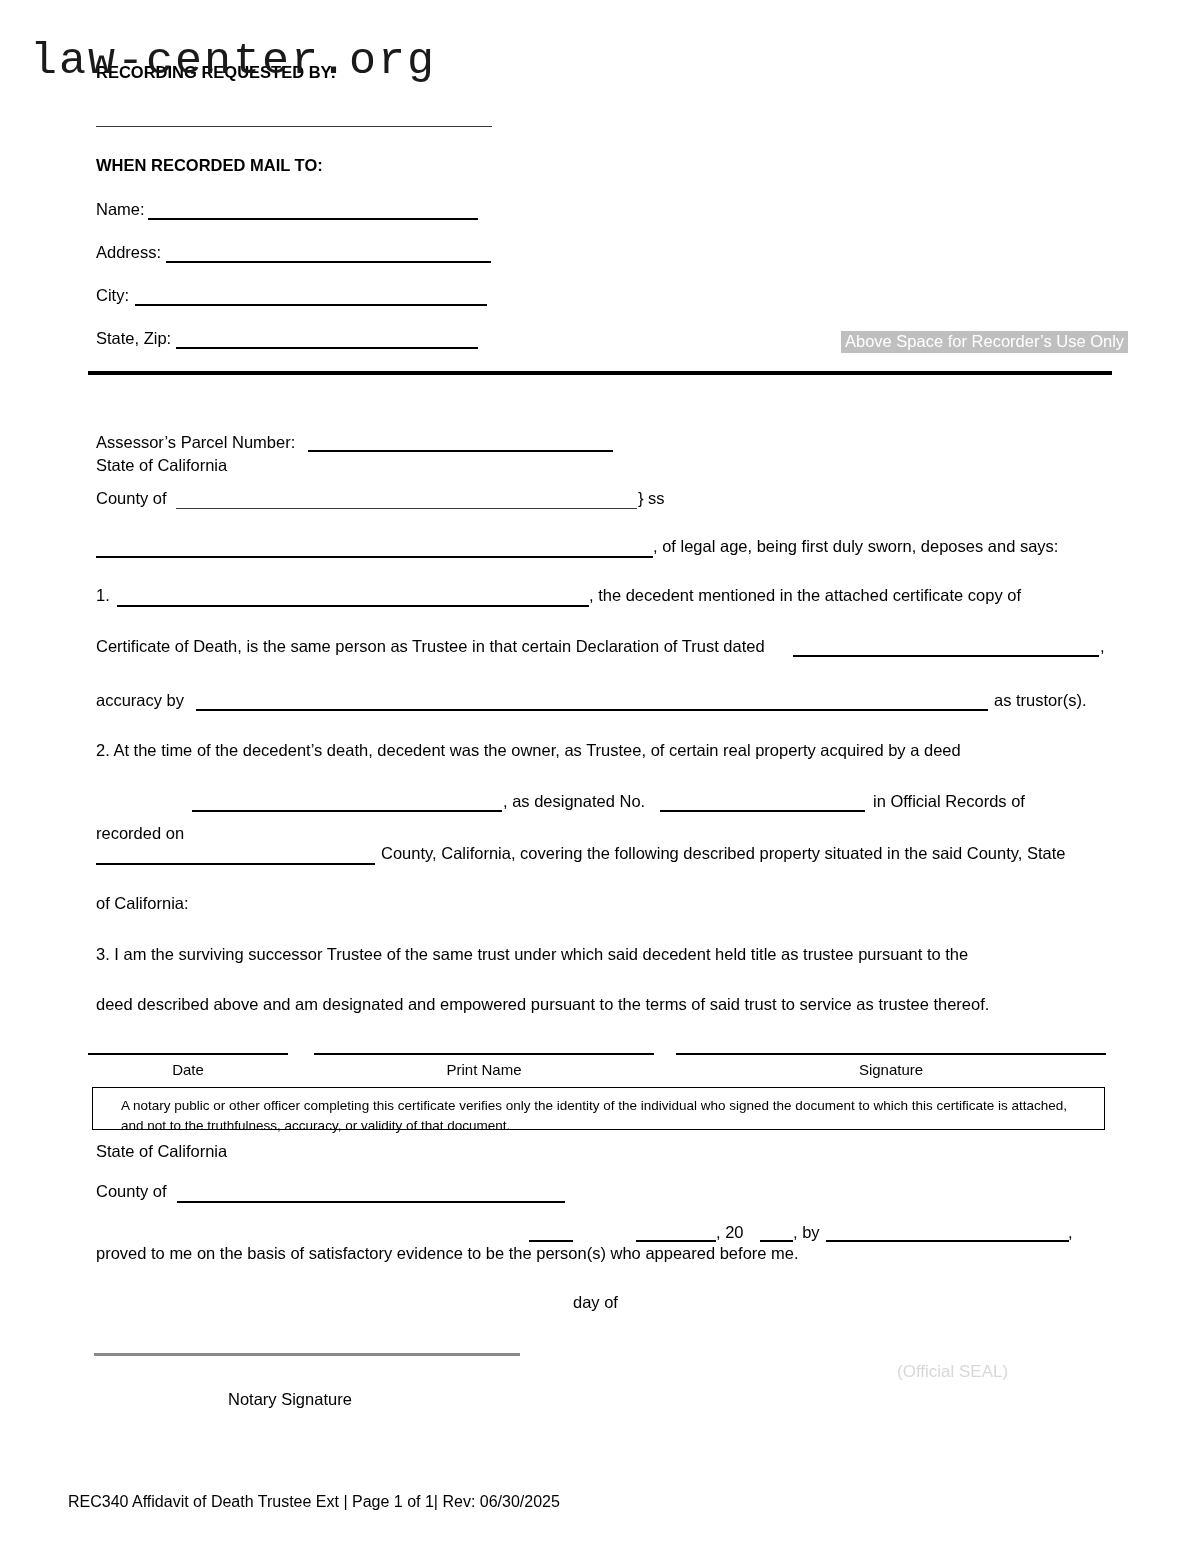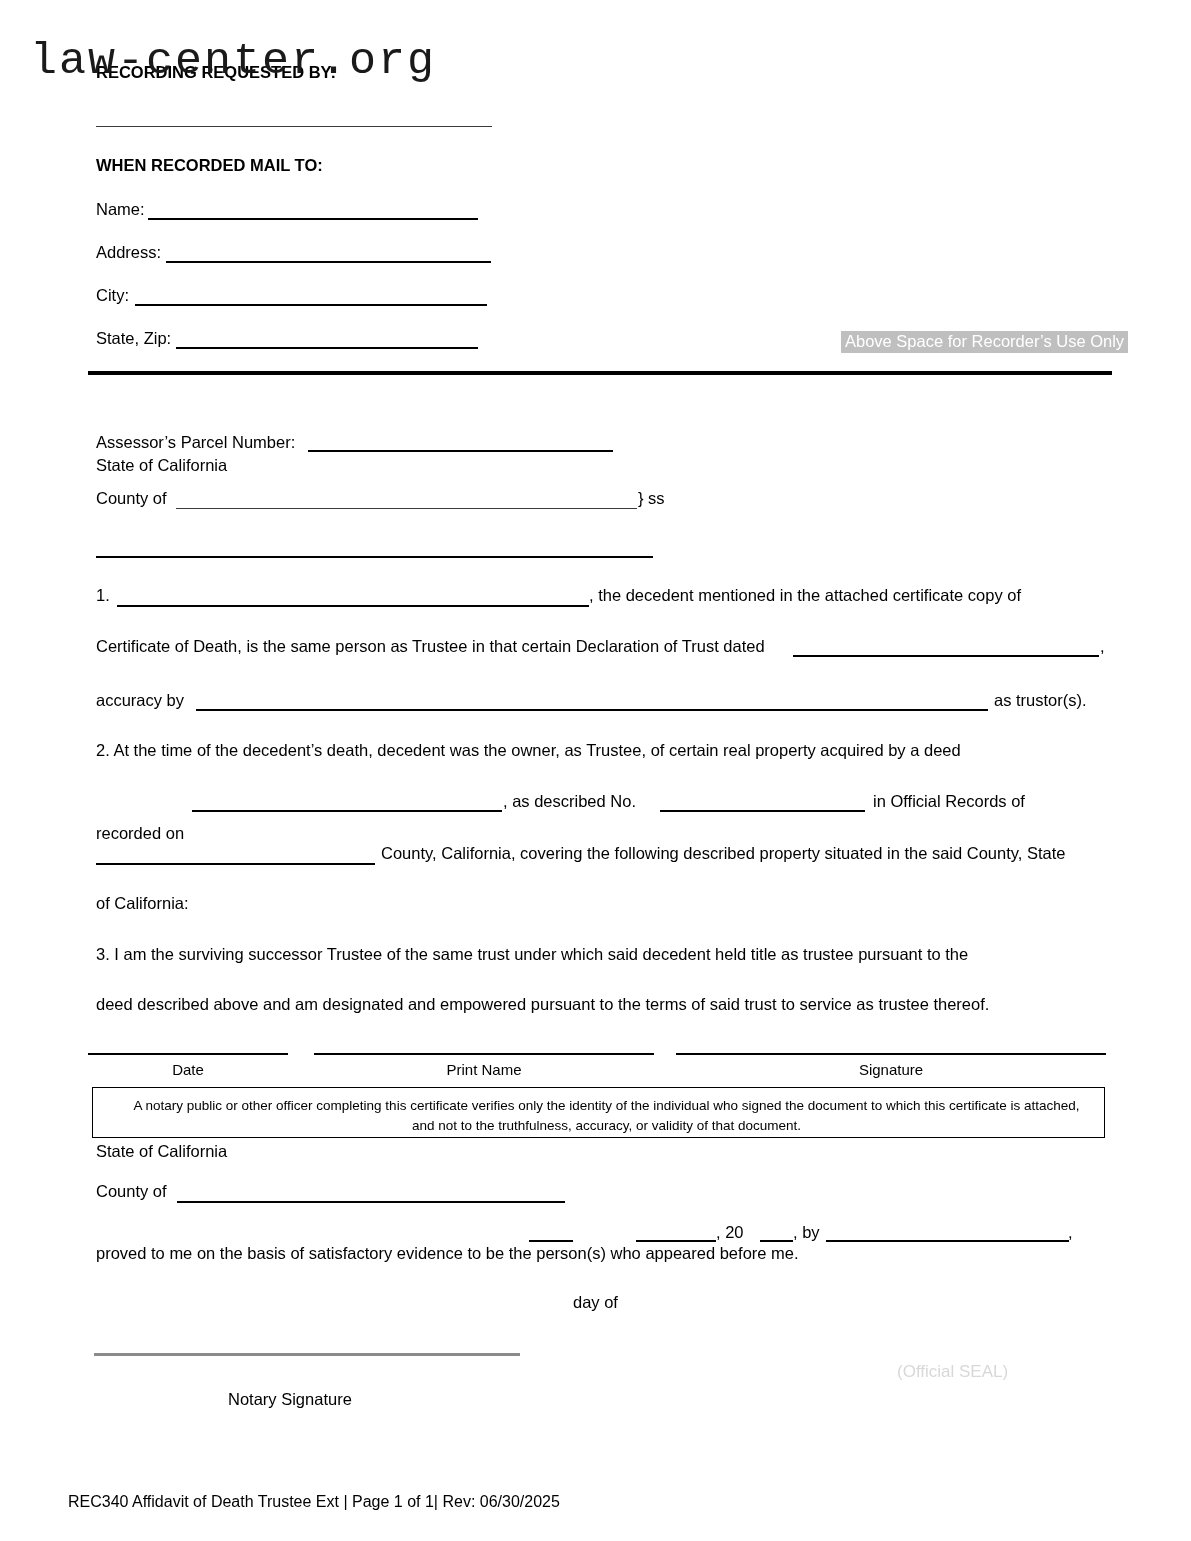--- a/index.html
+++ b/index.html
@@ -138,59 +138,60 @@
   <div class="txt" style="left:96px; top:432px;">Assessor’s Parcel Number:</div>
   <div class="rule rule-med" style="left:308px; top:450px; width:305px;"></div>
 
   <div class="txt" style="left:96px; top:455px;">State of California</div>
 
   <div class="txt" style="left:96px; top:488px;">County of</div>
   <div class="rule rule-thin" style="left:176px; top:508px; width:461px;"></div>
   <div class="txt" style="left:638px; top:488px;">} ss</div>
 
   <div class="rule rule-med" style="left:96px; top:556px; width:557px;"></div>
+  <div class="txt" style="left:653px; top:536px;">, of legal age, being first duly sworn, deposes and says:</div>
 
   <div class="txt" style="left:96px; top:585px;">1.</div>
   <div class="rule rule-med" style="left:117px; top:605px; width:472px;"></div>
   <div class="txt" style="left:96px; top:636px;">Certificate of Death, is the same person as Trustee in that certain Declaration of Trust dated</div>
 
   <div class="txt" style="left:589px; top:585px;">, the decedent mentioned in the attached certificate copy of</div>
   <div class="rule rule-med" style="left:793px; top:655px; width:306px;"></div>
   <div class="txt" style="left:1100px; top:636px;">,</div>
 
   <div class="txt" style="left:96px; top:690px;">accuracy by</div>
   <div class="rule rule-med" style="left:196px; top:709px; width:792px;"></div>
   <div class="txt" style="left:994px; top:690px;">as trustor(s).</div>
 
   <div class="txt" style="left:96px; top:740px;">2. At the time of the decedent’s death, decedent was the owner, as Trustee, of certain real property acquired by a deed</div>
 
   <div class="txt" style="left:96px; top:791px;margin-top:32px;">recorded on</div>
   <div class="rule rule-med" style="left:192px; top:810px; width:310px;"></div>
-  <div class="txt" style="left:503px; top:791px;">, as described No.</div>
+  <div class="txt" style="left:503px; top:791px;">, as designated No.</div>
   <div class="rule rule-med" style="left:660px; top:810px; width:205px;"></div>
   <div class="txt" style="left:873px; top:791px;">in Official Records of</div>
 
   <div class="rule rule-med" style="left:96px; top:863px; width:279px;"></div>
   <div class="txt" style="left:381px; top:843px;">County, California, covering the following described property situated in the said County, State</div>
 
   <div class="txt" style="left:96px; top:893px;">of California:</div>
 
   <div class="txt" style="left:96px; top:944px;">3. I am the surviving successor Trustee of the same trust under which said decedent held title as trustee pursuant to the</div>
   <div class="txt" style="left:96px; top:994px;">deed described above and am designated and empowered pursuant to the terms of said trust to service as trustee thereof.</div>
 
   <div class="sig-line" style="left:88px; top:1053px; width:200px;"></div>
   <div class="sig-label" style="left:88px; top:1061px; width:200px;">Date</div>
 
   <div class="sig-line" style="left:314px; top:1053px; width:340px;"></div>
   <div class="sig-label" style="left:314px; top:1061px; width:340px;">Print Name</div>
 
   <div class="sig-line" style="left:676px; top:1053px; width:430px;"></div>
   <div class="sig-label" style="left:676px; top:1061px; width:430px;">Signature</div>
 
-  <div class="notary-box" style="left:92px; top:1087px; width:1013px; height:51px;text-align:center;">
+  <div class="notary-box" style="left:92px; top:1087px; width:1013px; height:43px;">
     <span>A notary public or other officer completing this certificate verifies only the identity of the individual who signed the document to which this certificate is attached, and not to the truthfulness, accuracy, or validity of that document.</span>
   </div>
 
   <div class="txt" style="left:96px; top:1141px;">State of California</div>
 
   <div class="txt" style="left:96px; top:1181px;">County of</div>
   <div class="rule rule-med" style="left:177px; top:1201px; width:388px;"></div>
 
   <div class="rule rule-med" style="left:529px; top:1240px; width:44px;"></div>
   <div class="txt" style="left:573px; top:1292px;">day of</div>

